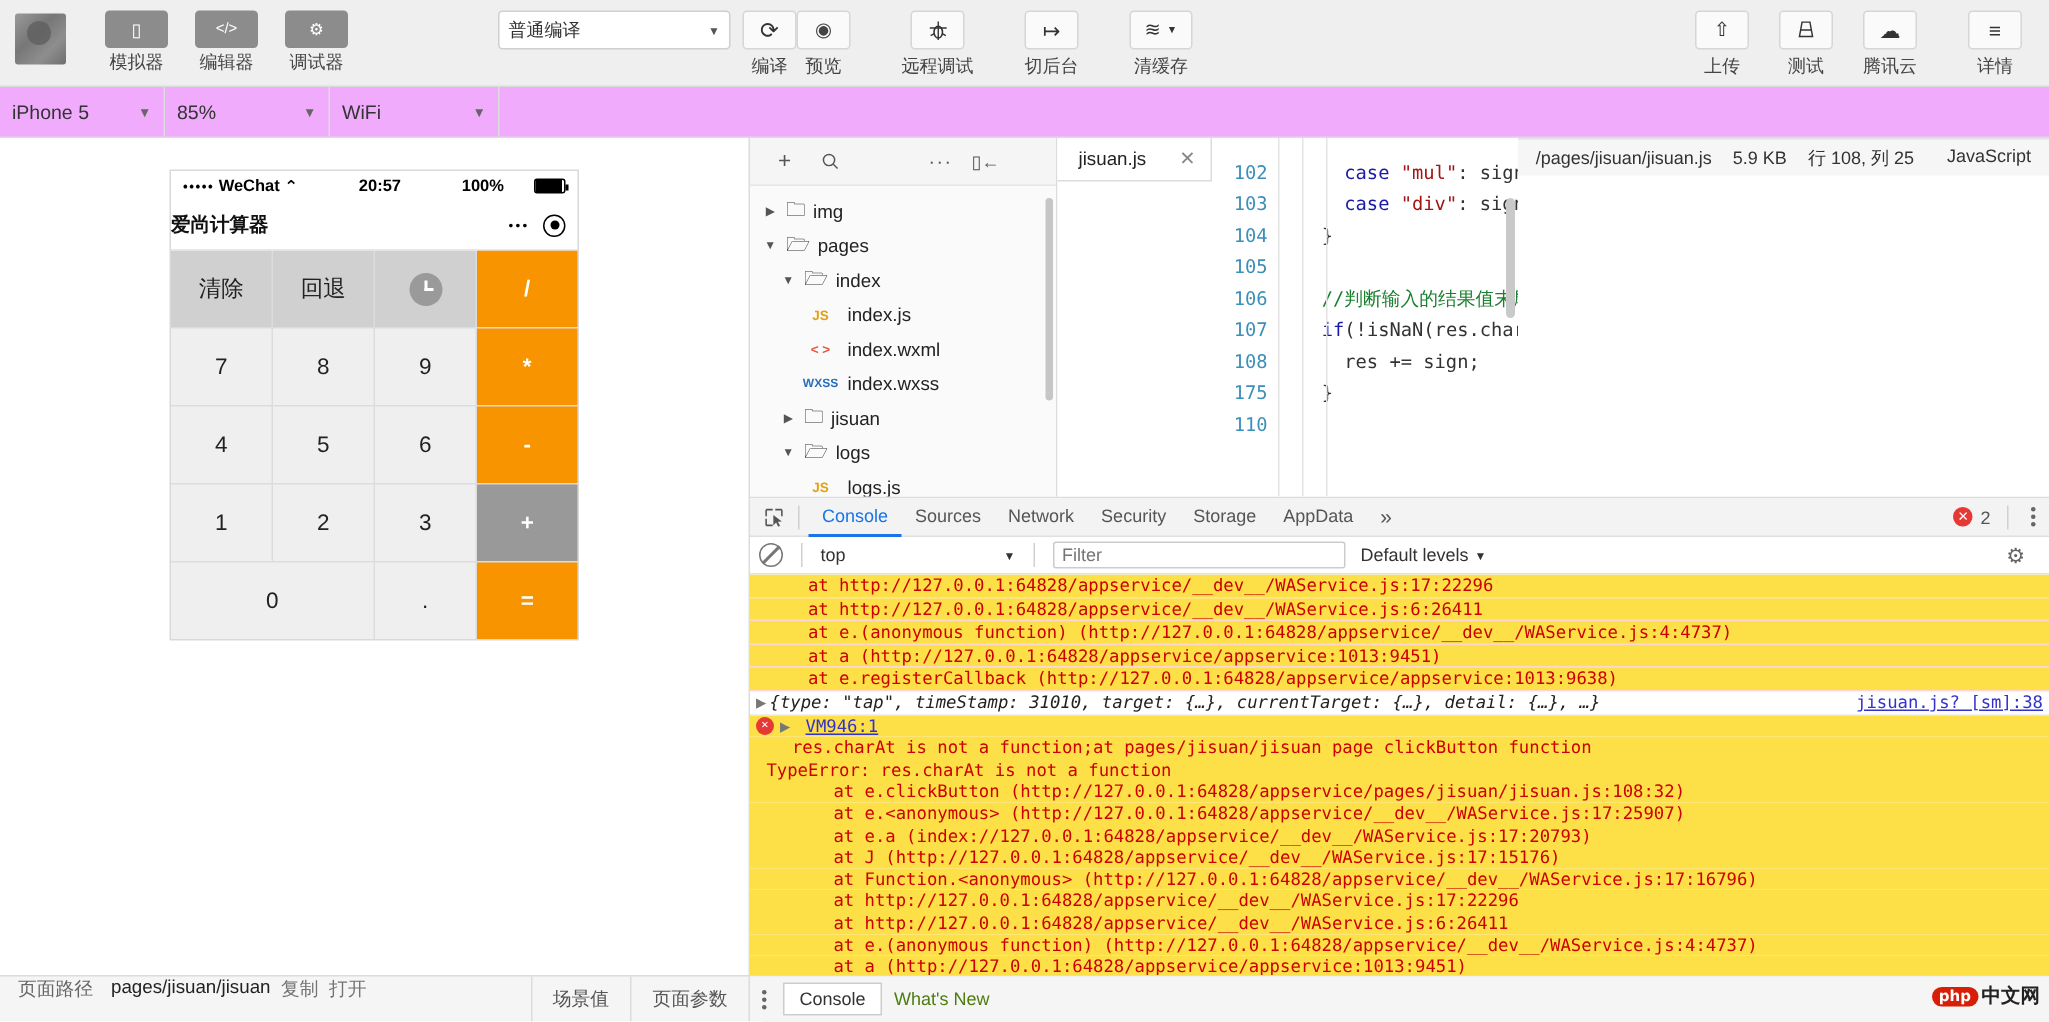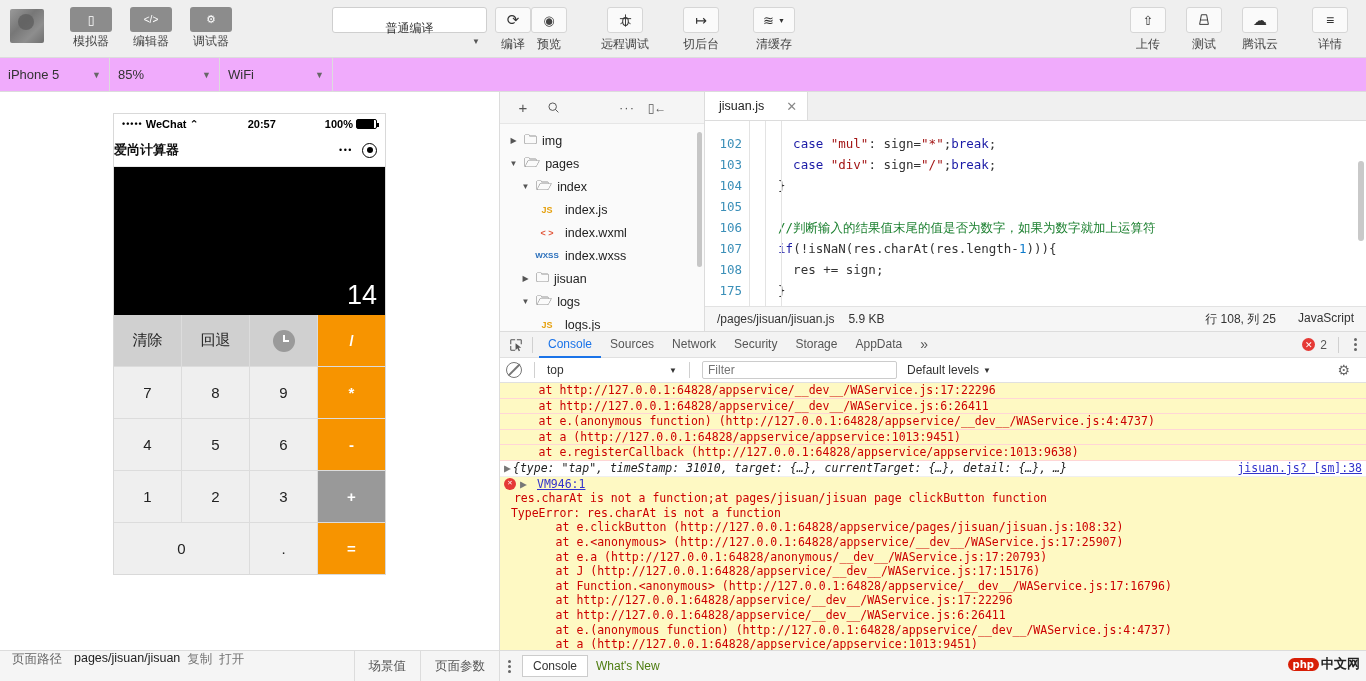--- a/index.html
+++ b/index.html
@@ -16,21 +16,21 @@
   .avatar:after{content:"";position:absolute;left:8px;top:5px;width:16px;height:16px;
            border-radius:50%;background:#5f5f5f;opacity:.8;}
   .tgroup{ display:flex; gap:10px; margin-left:22px; margin-top:7px;}
   .tbtn{ display:flex; flex-direction:column; align-items:center; width:50px; cursor:default;}
   .tbtn .ico{ width:42px;height:25px;border-radius:3px;background:#8c8c8c;color:#fff;
               display:flex;align-items:center;justify-content:center;font-size:12px;}
   .tbtn .lbl{ font-size:12px;color:#444;margin-top:2px;line-height:14px;white-space:nowrap;}
 
   .mid{ display:flex; align-items:flex-start; margin-left:96px; margin-top:7px; gap:8px;}
   .sel{ width:155px;height:26px;background:#fff;border:1px solid #cfcfcf;border-radius:3px;
-        display:flex;align-items:center;padding:12px 6px;font-size:12px;color:#333;flex-direction:column;}
+        display:flex;align-items:center;padding:0 6px;font-size:12px;color:#333;}
   .sel .cv{ margin-left:auto;font-size:8px;color:#555;}
   .ibtn{ display:flex;flex-direction:column;align-items:center;}
   .ibtn .bx{ height:26px;min-width:36px;padding:0 9px;background:#fafafa;border:1px solid #d6d6d6;
              border-radius:3px;display:flex;align-items:center;justify-content:center;}
   .ibtn .lbl{ font-size:12px;color:#444;margin-top:3px;white-space:nowrap;}
   .gap18{ width:18px; }
   .right{ display:flex; margin-left:auto; margin-top:7px; gap:20px; margin-right:18px;}
 
   
   .row2{ height:34px;background:#f0abfc;border-bottom:1px solid #dcdcdc;display:flex;flex:0 0 34px;}
@@ -45,21 +45,21 @@
 
   
   .simcol{ width:500px; border-right:1px solid #dcdcdc; background:#fff; position:relative;
            display:flex; align-items:flex-start; justify-content:center; }
   .phone{ width:273px; margin-top:21px; border:1px solid #d9d9d9; background:#fff; }
   .statusbar{ height:20px;display:flex;align-items:center;padding:0 8px;font-size:11px;
               font-weight:bold;color:#000; }
   .sb-l{ display:flex;align-items:center;gap:3px; }
   .dots{ letter-spacing:1px; font-size:9px; }
   .sb-c{ margin:0 auto; font-size:11px; }
-  .sb-r{ display:flex;align-items:center;gap:3px; }
+  .sb-r{ display:flex;align-items:center;gap:20px; }
   .batt{ width:21px;height:10px;border:1px solid #000;border-radius:2px;position:relative;
          background:linear-gradient(90deg,#000 92%,#fff 92%); }
   .batt:after{content:"";position:absolute;right:-3px;top:3px;width:2px;height:4px;background:#000;}
   .navbar{ height:33px;display:flex;align-items:center;position:relative;
            border-bottom:1px solid #e8e8e8; }
   .navtitle{ font-size:13px;font-weight:bold;color:#111; }
   .navcaps{ position:absolute;right:8px;display:flex;align-items:center;gap:9px; }
   .capsule{ font-size:9px;letter-spacing:1.5px;color:#000; }
   .circ{ width:15px;height:15px;border:1.4px solid #000;border-radius:50%;position:relative; }
   .circ:after{content:"";position:absolute;left:3.6px;top:3.6px;width:6px;height:6px;
@@ -84,21 +84,21 @@
             background:#f5f5f5; }
   .tb-ic{ width:30px;display:flex;align-items:center;justify-content:center;color:#555;font-size:15px; }
   .treelist{ flex:1; overflow:hidden; position:relative; padding-top:5px; font-size:12.5px;color:#222; }
   .tnode{ height:23px;display:flex;align-items:center;gap:5px;white-space:nowrap; }
   .arrow{ width:11px;text-align:center;font-size:8px;color:#555; }
   .fold{ font-size:13px;color:#333; }
   .ftype{ font-size:9px;font-weight:bold;width:26px;text-align:center; }
   .js{ color:#e5a00d; } .wxml{ color:#e2573b; } .wxss{ color:#2a6fbb; font-size:8px;}
   .tscroll{ position:absolute;right:2px;top:8px;width:5px;height:135px;background:#c6c6c6;border-radius:3px; }
 
-  .code{ flex:1; display:flex; flex-direction:column; min-width:0; background:#fff; position:relative;}
+  .code{ flex:1; display:flex; flex-direction:row; min-width:0; background:#fff; position:relative;}
   .tabs{ height:29px;background:#f0f0f0;border-bottom:1px solid #dcdcdc;display:flex; }
   .tab{ background:#fff;border-right:1px solid #dcdcdc;display:flex;align-items:center;
         padding:0 10px 0 14px;gap:22px;font-size:12.5px;color:#222; }
   .tabx{ color:#888;font-size:13px; }
   .codearea{ flex:1;display:flex;overflow:hidden;position:relative;
              font-family:"DejaVu Sans Mono","Liberation Mono",monospace;font-size:12.5px; }
   .gutter{ width:44px;text-align:right;padding-right:7px;color:#3b8fb8;user-select:none;
            padding-top:1px; }
   .gline{ height:21px;line-height:21px; }
   .codelines{ flex:1;padding-left:14px;padding-top:1px;position:relative;overflow:hidden; }
@@ -132,21 +132,21 @@
                transform:rotate(-45deg);}
   .ctx{ width:130px;display:flex;align-items:center;font-size:12px;color:#333; }
   .ctx .cv{ margin-left:auto;font-size:8px; }
   .finput{ flex:0 0 195px;height:18px;border:1px solid #ccc;border-radius:2px;
            padding:0 5px;font-size:12px;color:#333;background:#fff;outline:none; }
   .dlevels{ font-size:12px;color:#333;display:flex;align-items:center;gap:4px;margin-left:4px;}
   .gear{ margin-left:auto;color:#666;font-size:14px;margin-right:10px; }
 
   .logs{ flex:1; overflow:hidden; font-family:"DejaVu Sans Mono","Liberation Mono",monospace;
          font-size:11.5px; }
-  .lrow{ background:#fef9c3;border-bottom:1px solid #ffd6d6;color:#c00;
+  .lrow{ background:#fde047;border-bottom:1px solid #ffd6d6;color:#c00;
          padding:0 4px;line-height:14.6px;white-space:pre;display:flex;align-items:flex-start;}
   .lrow.obj{ background:#fff;border-bottom:1px solid #efefef;color:#222;font-style:italic; }
   .lrow .txt{ flex:1; min-width:0; overflow:hidden; }
   .lrow .src{ color:#3333cc;text-decoration:underline;font-style:normal;padding-left:8px;white-space:nowrap;}
   .tri{ display:inline-block;width:9px;color:#777; }
   .xicon{ width:12px;height:12px;border-radius:50%;background:#e53935;color:#fff;font-size:8px;
           display:inline-flex;align-items:center;justify-content:center;margin:1px 4px 0 0;flex:0 0 12px;}
 
   
   .bottom{ height:31px;display:flex;flex:0 0 31px;border-top:1px solid #dcdcdc;background:#f5f5f5; }
@@ -295,23 +295,20 @@
             <span class="batt"></span>
           </div>
         </div>
         <div class="navbar">
           <div class="navtitle">爱尚计算器</div>
           <div class="navcaps">
             <span class="capsule">•••</span>
             <span class="circ"></span>
           </div>
         </div>
-        <div class="screen-dark">
-          <span>14</span>
-        </div>
         <div class="keys">
           <div class="key gray">
               <span>清除</span>
             </div>
           <div class="key gray">
               <span>回退</span>
             </div>
           <div class="key gray">
               <span class="clock"></span>
             </div>
@@ -534,25 +531,25 @@
           <div class="lrow obj">
             <span class="tri">▶</span>
             <span class="txt"><span>{type: "tap", timeStamp: 31010, target: {…}, currentTarget: {…}, detail: {…}, …}</span></span>
             <span class="src">jisuan.js? [sm]:38</span>
           </div>
           <div class="lrow" style="border-bottom:none">
             <span class="xicon">✕</span>
             <span class="tri">▶</span>
             <span class="src">VM946:1</span>
           </div>
-          <div class="lrow" style="border-bottom:none;padding-left:7px"><span class="txt"><span> res.charAt is not a function;at pages/jisuan/jisuan page clickButton function</span></span></div>
+          <div class="lrow" style="border-bottom:none;padding-left:21px"><span class="txt"><span> res.charAt is not a function;at pages/jisuan/jisuan page clickButton function</span></span></div>
           <div class="lrow" style="border-bottom:none;"><span class="txt"><span> TypeError: res.charAt is not a function</span></span></div>
           <div class="lrow" style="border-bottom:none;padding-left:21px"><span class="txt"><span>     at e.clickButton (http://127.0.0.1:64828/appservice/pages/jisuan/jisuan.js:108:32)</span></span></div>
           <div class="lrow" style="border-bottom:none;padding-left:21px"><span class="txt"><span>     at e.&lt;anonymous&gt; (http://127.0.0.1:64828/appservice/__dev__/WAService.js:17:25907)</span></span></div>
-          <div class="lrow" style="border-bottom:none;padding-left:21px"><span class="txt"><span>     at e.a (http://127.0.0.1:64828/anonymous/__dev__/WAService.js:17:20793)</span></span></div>
+          <div class="lrow" style="border-bottom:none;padding-left:21px"><span class="txt"><span>     at e.a (index://127.0.0.1:64828/appservice/__dev__/WAService.js:17:20793)</span></span></div>
           <div class="lrow" style="border-bottom:none;padding-left:21px"><span class="txt"><span>     at J (http://127.0.0.1:64828/appservice/__dev__/WAService.js:17:15176)</span></span></div>
           <div class="lrow" style="border-bottom:none;padding-left:21px"><span class="txt"><span>     at Function.&lt;anonymous&gt; (http://127.0.0.1:64828/appservice/__dev__/WAService.js:17:16796)</span></span></div>
           <div class="lrow" style="border-bottom:none;padding-left:21px"><span class="txt"><span>     at http://127.0.0.1:64828/appservice/__dev__/WAService.js:17:22296</span></span></div>
           <div class="lrow" style="border-bottom:none;padding-left:21px"><span class="txt"><span>     at http://127.0.0.1:64828/appservice/__dev__/WAService.js:6:26411</span></span></div>
           <div class="lrow" style="border-bottom:none;padding-left:21px"><span class="txt"><span>     at e.(anonymous function) (http://127.0.0.1:64828/appservice/__dev__/WAService.js:4:4737)</span></span></div>
           <div class="lrow" style="border-bottom:none;padding-left:21px"><span class="txt"><span>     at a (http://127.0.0.1:64828/appservice/appservice:1013:9451)</span></span></div>
 
         </div>
       </div>
     </div>

